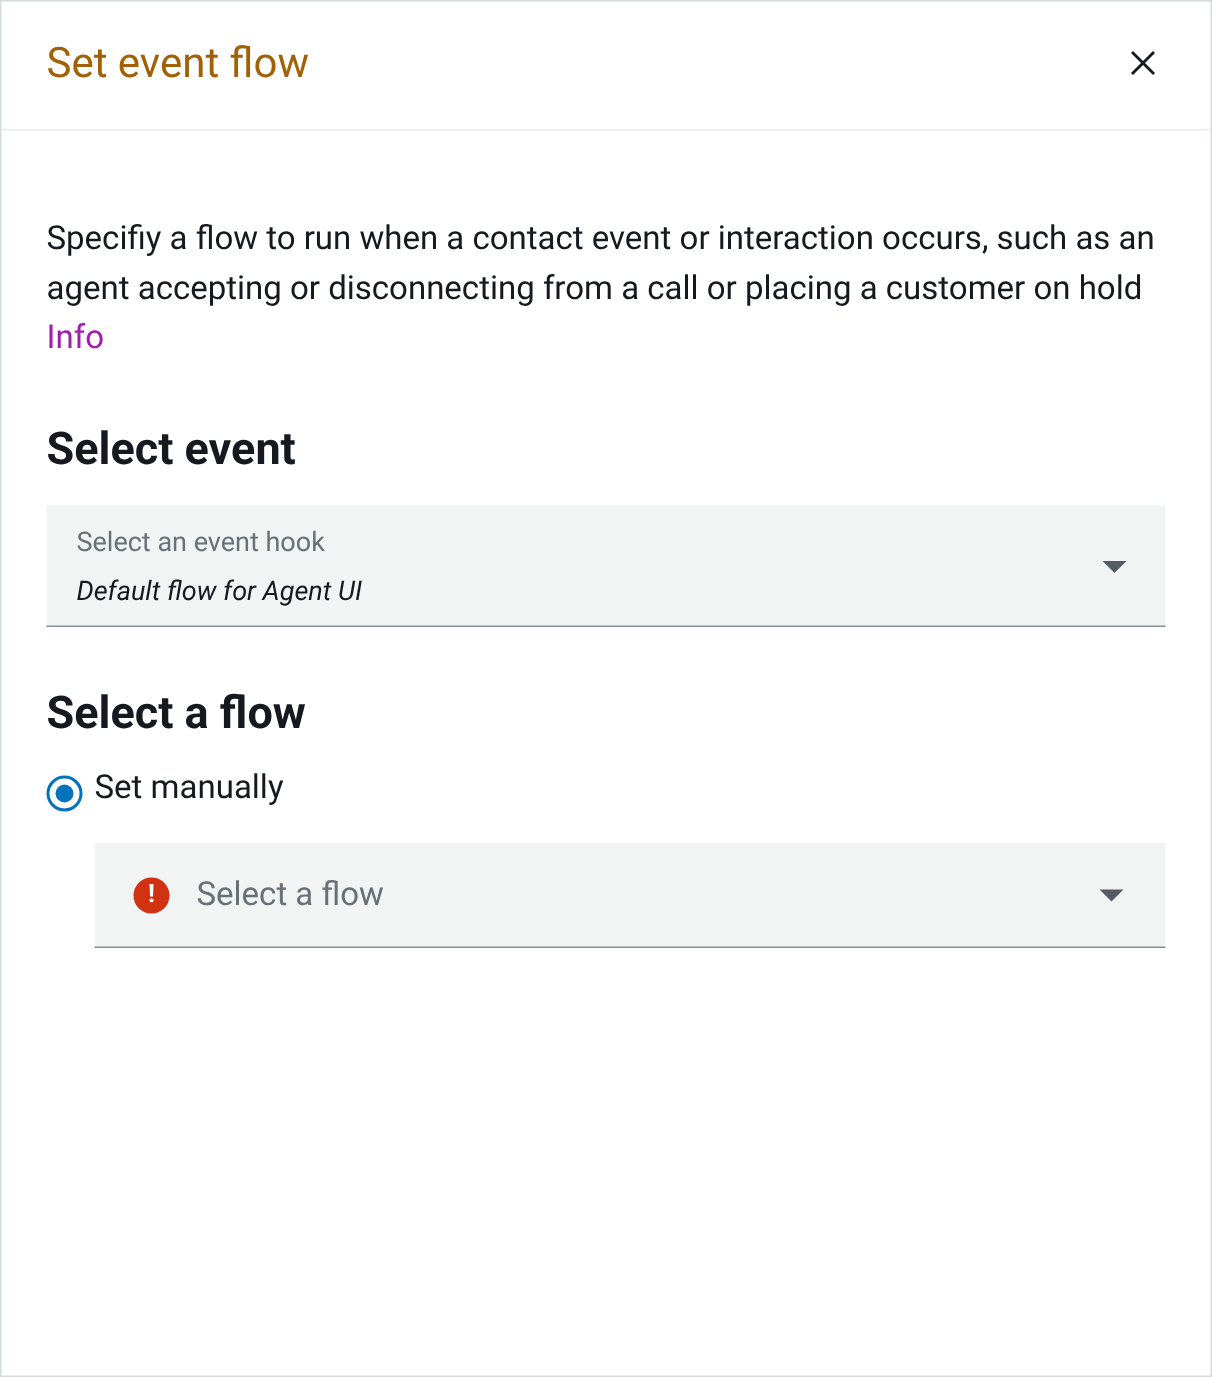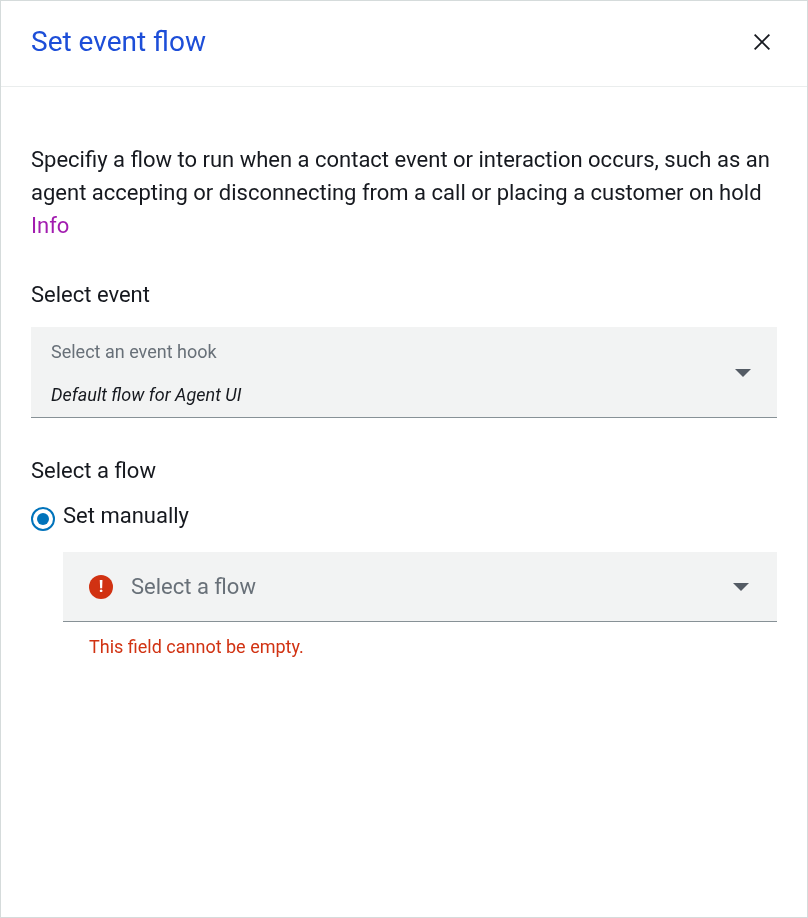--- a/index.html
+++ b/index.html
@@ -22,21 +22,21 @@
     .header {
       display: flex;
       justify-content: space-between;
       align-items: center;
       padding: 24px 30px 28px 30px;
       border-bottom: 1px solid #eaeded;
     }
     .header-title {
       font-size: 28px;
       font-weight: 400;
-      color: #1d4ed8;
+      color: #a16207;
     }
     .close-btn {
       background: none;
       border: none;
       cursor: pointer;
       padding: 4px;
       display: flex;
       align-items: center;
       justify-content: center;
     }
@@ -54,39 +54,39 @@
       line-height: 1.5;
       color: #16191f;
       margin-bottom: 40px;
     }
     .info-link {
       color: #a21caf;
       text-decoration: none;
       cursor: pointer;
     }
     .section-label {
-      font-size: 22px;
-      font-weight: 400;
+      font-size: 30px;
+      font-weight: 700;
       color: #16191f;
       margin-bottom: 20px;
     }
     .select-field {
       background: #f2f3f3;
       border-bottom: 1px solid #879196;
       padding: 14px 20px 12px 20px;
       margin-bottom: 40px;
       display: flex;
       align-items: center;
       justify-content: space-between;
       cursor: pointer;
     }
     .select-field-inner {
       display: flex;
       flex-direction: column;
-      gap: 22px;
+      gap: 12px;
     }
     .select-small-label {
       font-size: 18px;
       color: #687078;
     }
     .select-value {
       font-size: 18px;
       color: #16191f;
       font-style: italic;
     }
@@ -224,20 +224,19 @@
           <div class="nested-select">
             <div class="nested-select-left">
               <div class="error-icon">
                   <span>!</span>
                 </div>
               <div class="placeholder-text">Select a flow</div>
             </div>
             <div class="chevron"></div>
           </div>
 
-          <div class="error-message">This field cannot be empty.</div>
         </div>
       </div>
 
 
     </div>
   </div>
 </div>
 
 </body></html>

